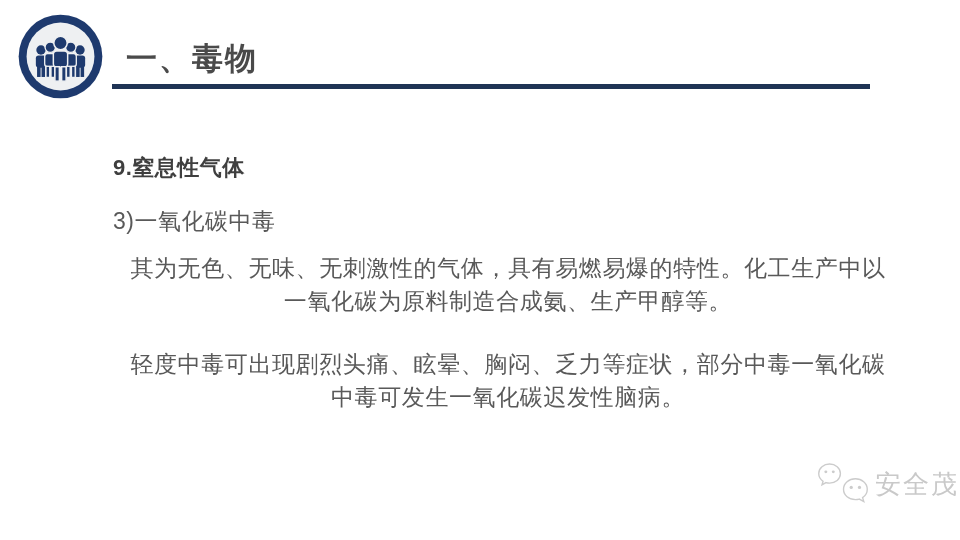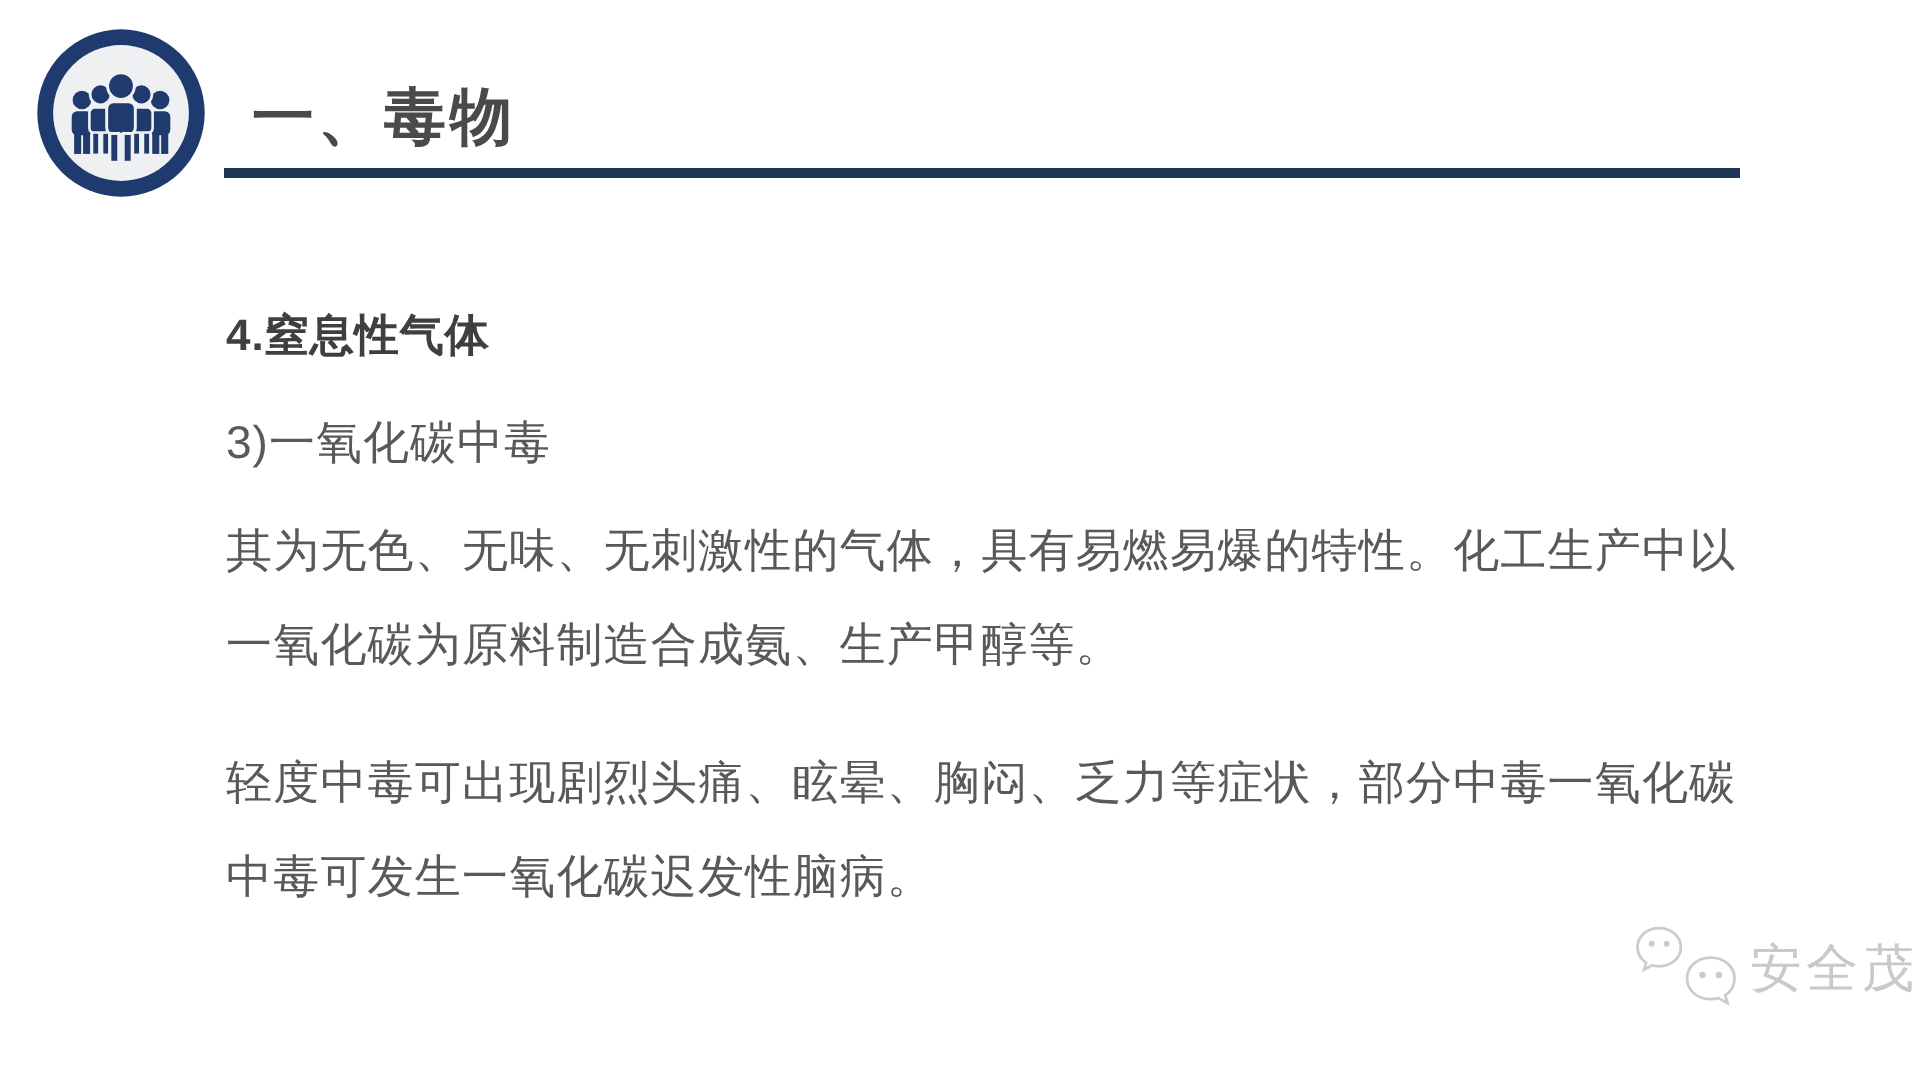--- a/index.html
+++ b/index.html
@@ -9,20 +9,21 @@
     height: 540px;
     overflow: hidden;
     background: #ffffff;
     font-family: "Liberation Sans", "DejaVu Sans", sans-serif;
   }
   .slide {
     position: relative;
     width: 960px;
     height: 526px;
     background: #ffffff;
+    text-align: center;
   }
   .header-icon {
     position: absolute;
     left: 14px;
     top: 10px;
     width: 93px;
     height: 93px;
   }
   .slide-title {
     position: absolute;
@@ -60,26 +61,26 @@
     color: #595959;
     letter-spacing: 0.5px;
     white-space: nowrap;
   }
   .paragraph {
     position: absolute;
     left: 113px;
     width: 790px;
     font-size: 23px;
     color: #595959;
-    line-height: 47px;
+    line-height: 33px;
     letter-spacing: 0.6px;
     white-space: pre-line;
   }
   .paragraph-1 { top: 252px; }
-  .paragraph-2 { top: 368px; }
+  .paragraph-2 { top: 348px; }
   .watermark {
     position: absolute;
     right: 1px;
     bottom: 20px;
     display: flex;
     align-items: center;
     gap: 6px;
   }
   .watermark-icon {
     width: 52px;
@@ -139,21 +140,21 @@
           <rect x="51.2" y="61" width="4.8" height="15.5"></rect>
         </g>
       </g>
     </svg>
   </div>
 
   <div class="slide-title">一、毒物</div>
 
   <div class="title-underline"></div>
 
-  <div class="content-heading">4.窒息性气体</div>
+  <div class="content-heading">9.窒息性气体</div>
 
   <div class="content-subheading">3)一氧化碳中毒</div>
 
   <div class="paragraph paragraph-1">其为无色、无味、无刺激性的气体，具有易燃易爆的特性。化工生产中以
 一氧化碳为原料制造合成氨、生产甲醇等。</div>
 
   <div class="paragraph paragraph-2">轻度中毒可出现剧烈头痛、眩晕、胸闷、乏力等症状，部分中毒一氧化碳
 中毒可发生一氧化碳迟发性脑病。</div>
 
   <div class="watermark">

